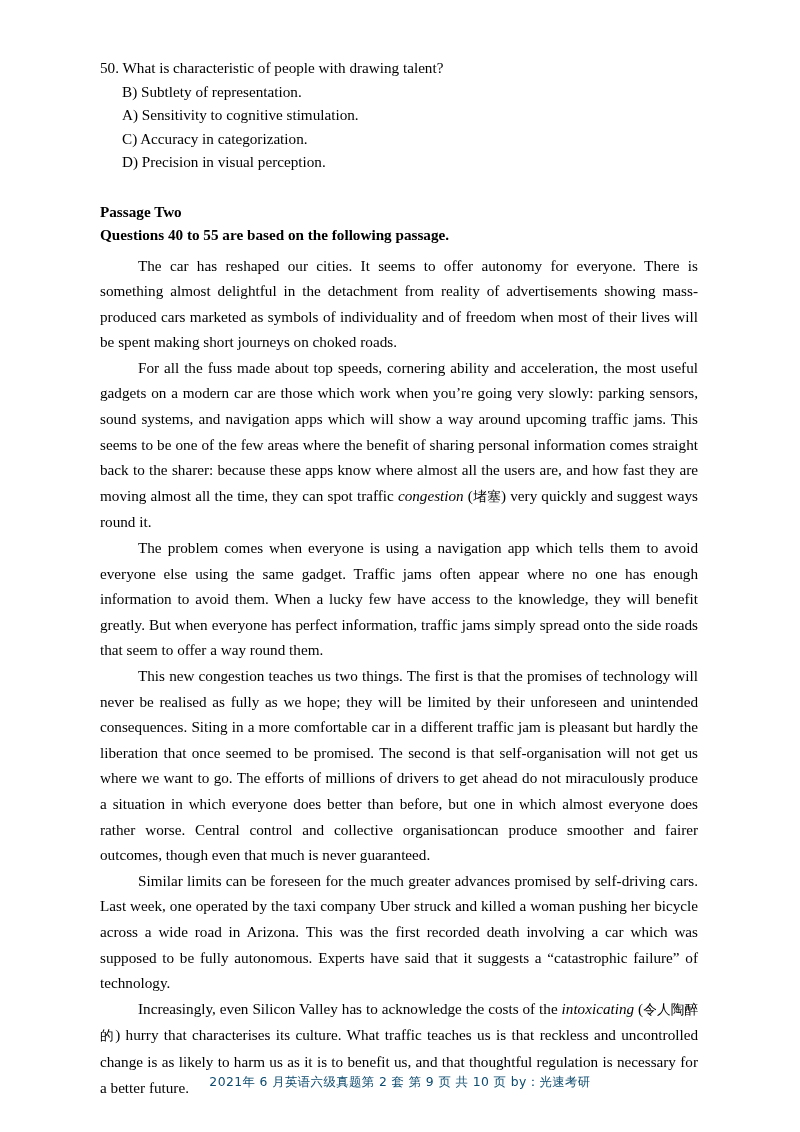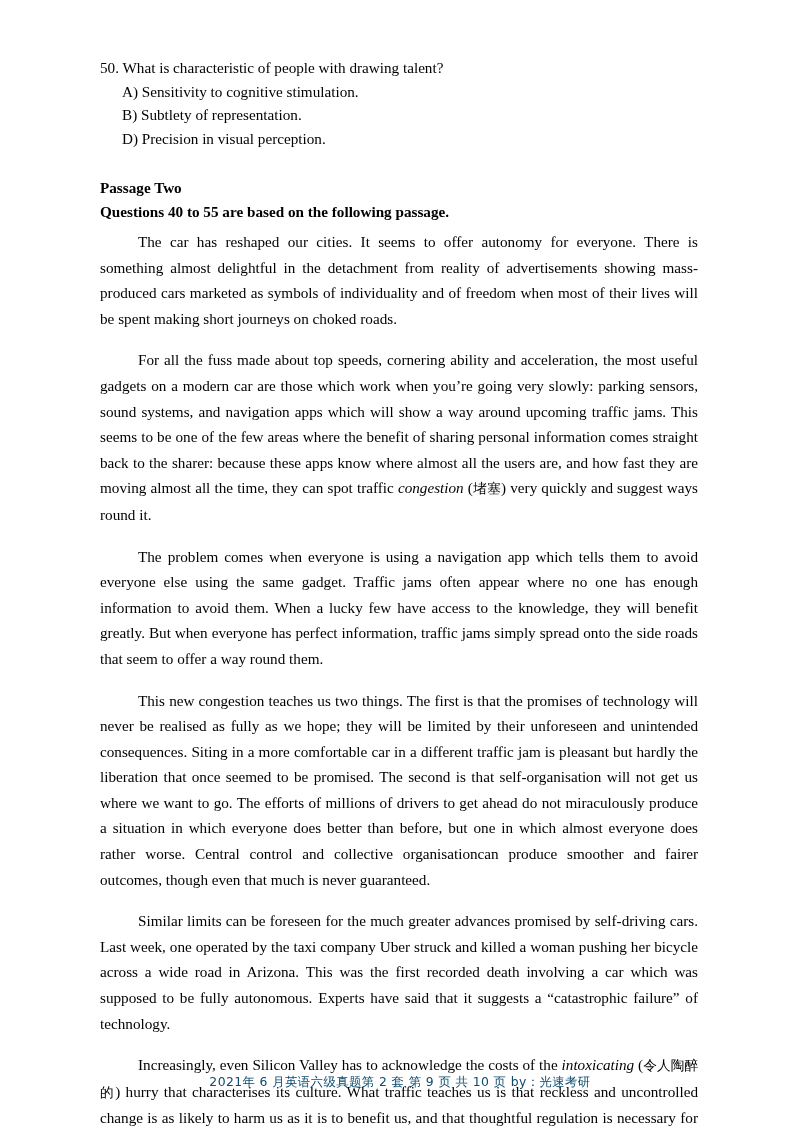--- a/index.html
+++ b/index.html
@@ -76,21 +76,21 @@
   .para {
     font-size: 15.2px;
     line-height: 25.6px;
     text-align: justify;
     text-justify: inter-word;
     margin: 0 0 0 0;
     text-indent: 38px;
     hyphens: none;
   }
   .para + .para {
-    margin-top: 16px;
+    margin-top: 0px;
   }
   .para i, .para em {
     font-style: italic;
   }
   .cjk {
     font-family: "DejaVu Sans", "Liberation Sans", sans-serif;
     font-size: 13.6px;
     font-style: normal;
   }
 
@@ -113,22 +113,23 @@
 </style>
 </head>
 <body>
 
 <div class="page">
   <div class="content">
 
     <div class="question-block">
       <p class="question-stem">50. What is characteristic of people with drawing talent?</p>
       <ul class="option-list">
+        <li class="option-item">B) Subtlety of representation.</li>
         <li class="option-item">A) Sensitivity to cognitive stimulation.</li>
-        <li class="option-item">B) Subtlety of representation.</li>
+        <li class="option-item">C) Accuracy in categorization.</li>
         <li class="option-item">D) Precision in visual perception.</li>
       </ul>
     </div>
 
     <p class="passage-heading first">Passage Two</p>
     <p class="questions-heading">Questions 40 to 55 are based on the following passage.</p>
 
     <p class="para">The car has reshaped our cities. It seems to offer autonomy for everyone. There is something almost delightful in the detachment from reality of advertisements showing mass-produced cars marketed as symbols of individuality and of freedom when most of their lives will be spent making short journeys on choked roads.</p>
 
     <p class="para">For all the fuss made about top speeds, cornering ability and acceleration, the most useful gadgets on a modern car are those which work when you’re going very slowly: parking sensors, sound systems, and navigation apps which will show a way around upcoming traffic jams. This seems to be one of the few areas where the benefit of sharing personal information comes straight back to the sharer: because these apps know where almost all the users are, and how fast they are moving almost all the time, they can spot traffic <i>congestion</i> (<span class="cjk">堵塞</span>) very quickly and suggest ways round it.</p>

